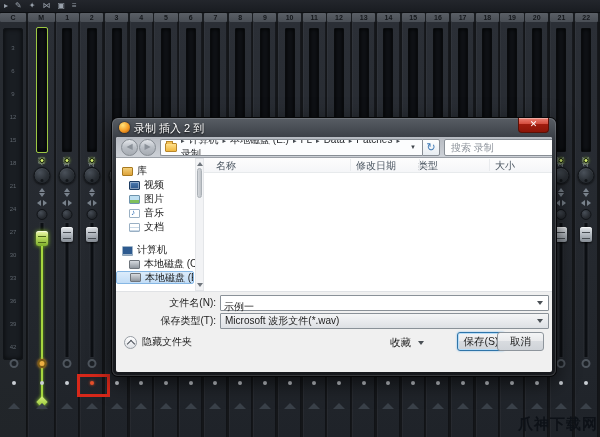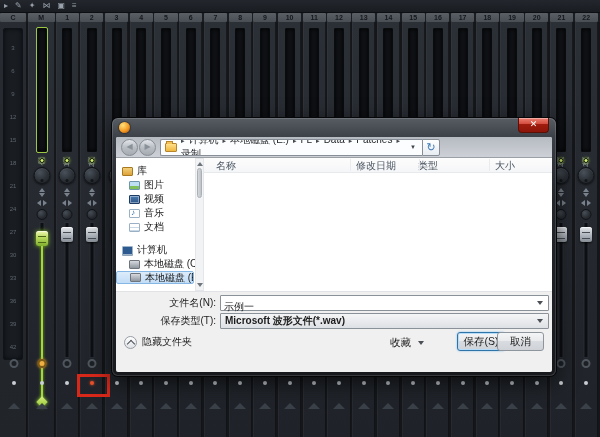--- a/index.html
+++ b/index.html
@@ -98,21 +98,21 @@
   .lsep{position:absolute;top:1px;bottom:1px;width:1px;background:#e9ebee;}
   .lempty{margin-top:10px;text-align:center;font-size:10px;color:#4c5258;padding-right:80px;}
   .fields{position:relative;height:39px;background:#f0f0f0;border-top:1px solid #e0e2e5;}
   .frow{position:absolute;left:0;right:0;height:16px;display:flex;align-items:center;}
   .frow1{top:3px;}
   .frow2{top:21px;}
   .flabel{flex:0 0 100px;text-align:right;font-size:10px;color:#1c1c1c;margin-right:4px;white-space:nowrap;}
   .fcombo{position:relative;flex:1;margin-right:3px;height:16px;border:1px solid #8a9198;background:#fff;border-radius:1px;}
   .fcombo input{width:100%;height:100%;border:0;outline:0;font-size:10px;color:#1c1c1c;padding:0 16px 0 3px;background:transparent;}
   .fcombo .fval{display:block;font-size:10px;color:#1c1c1c;line-height:14px;padding-left:4px;white-space:nowrap;overflow:hidden;}
-  .fcombo.gray{background:linear-gradient(#f4f5f6,#e8eaed 55%,#dde0e4);font-weight:bold;}
+  .fcombo.gray{background:linear-gradient(#f4f5f6,#e8eaed 55%,#dde0e4);}
   .fcombo .ar{position:absolute;right:1px;top:0;bottom:0;width:14px;display:flex;align-items:center;justify-content:center;}
   .footer{position:relative;height:23px;background:#f0f0f0;}
   .hidef{position:absolute;left:8px;top:5px;display:flex;align-items:center;gap:5px;font-size:10px;color:#1c1c1c;}
   .chev-circ{width:13px;height:13px;border-radius:50%;border:1px solid #979da4;background:linear-gradient(#fff,#dfe2e6);position:relative;}
   .chev-circ::after{content:"";position:absolute;left:3px;top:4.5px;width:5px;height:5px;border-top:1.5px solid #4a5058;border-right:1.5px solid #4a5058;transform:rotate(-45deg);}
   .fav{position:absolute;right:128px;top:6px;display:flex;align-items:center;gap:7px;font-size:10.5px;color:#1c1c1c;}
   .btn{position:absolute;top:2px;height:19px;border:1px solid #8e959c;border-radius:3px;background:linear-gradient(#f4f5f6,#e9eaec 45%,#d9dce0 46%,#cfd3d8);font-size:10.5px;color:#1e1e1e;text-align:center;line-height:17px;}
   .btn.save{right:47px;width:48px;border-color:#2f74a8;box-shadow:inset 0 0 0 1px #b5dcf8,0 0 2px #7ab8e8;}
   .btn.cancel{right:8px;width:47px;}
 </style>
@@ -637,54 +637,60 @@
           </div>
           <div class="knob2"></div>
           <div class="groove"></div>
           <div class="cap"></div>
           <div class="slot"></div>
           <div class="rdot"></div>
           <div class="tri"></div>
         </div>
       </div>
     <div id="redrect"></div>
+    <div id="watermark">爪神下载网</div>
   </div>
 
   <div class="dlg">
     <div class="fl-ico"></div>
+    <div class="dlg-title">录制 插入 2 到</div>
     <div class="close">✕</div>
     <div class="dlg-inner">
 
       <div class="addr">
         <div class="navbtn">◀</div>
         <div class="navbtn fwd">▶</div>
         <div class="bcgroup">
           <div class="bcfield">
             <div class="fold"></div>
             <span id="crumbs"><span class="csep">▸</span><span class="crumb">计算机</span><span class="csep">▸</span><span class="crumb">本地磁盘 (E:)</span><span class="csep">▸</span><span class="crumb">FL</span><span class="csep">▸</span><span class="crumb">Data</span><span class="csep">▸</span><span class="crumb">Patches</span><span class="csep">▸</span><span class="crumb">录制</span></span>
             <span class="bc-dd">▼</span>
           </div>
           <div class="refresh">↻</div>
         </div>
+        <div class="search">
+          <input placeholder="搜索 录制" style="">
+
+        </div>
       </div>
 
 
       <div class="content">
         <div class="side" id="sidebar">
             <div class="sitem">
               <div class="ic ic-libraries"></div>
               <span>库</span>
             </div>
             <div class="sitem lvl1">
+              <div class="ic ic-videos"></div>
+              <span>视频</span>
+            </div>
+            <div class="sitem lvl1">
               <div class="ic ic-pictures"></div>
               <span>图片</span>
-            </div>
-            <div class="sitem lvl1">
-              <div class="ic ic-videos"></div>
-              <span>视频</span>
             </div>
             <div class="sitem lvl1">
               <div class="ic ic-music"></div>
               <span>音乐</span>
             </div>
             <div class="sitem lvl1">
               <div class="ic ic-documents"></div>
               <span>文档</span>
             </div>
             <div class="sitem gapb">

